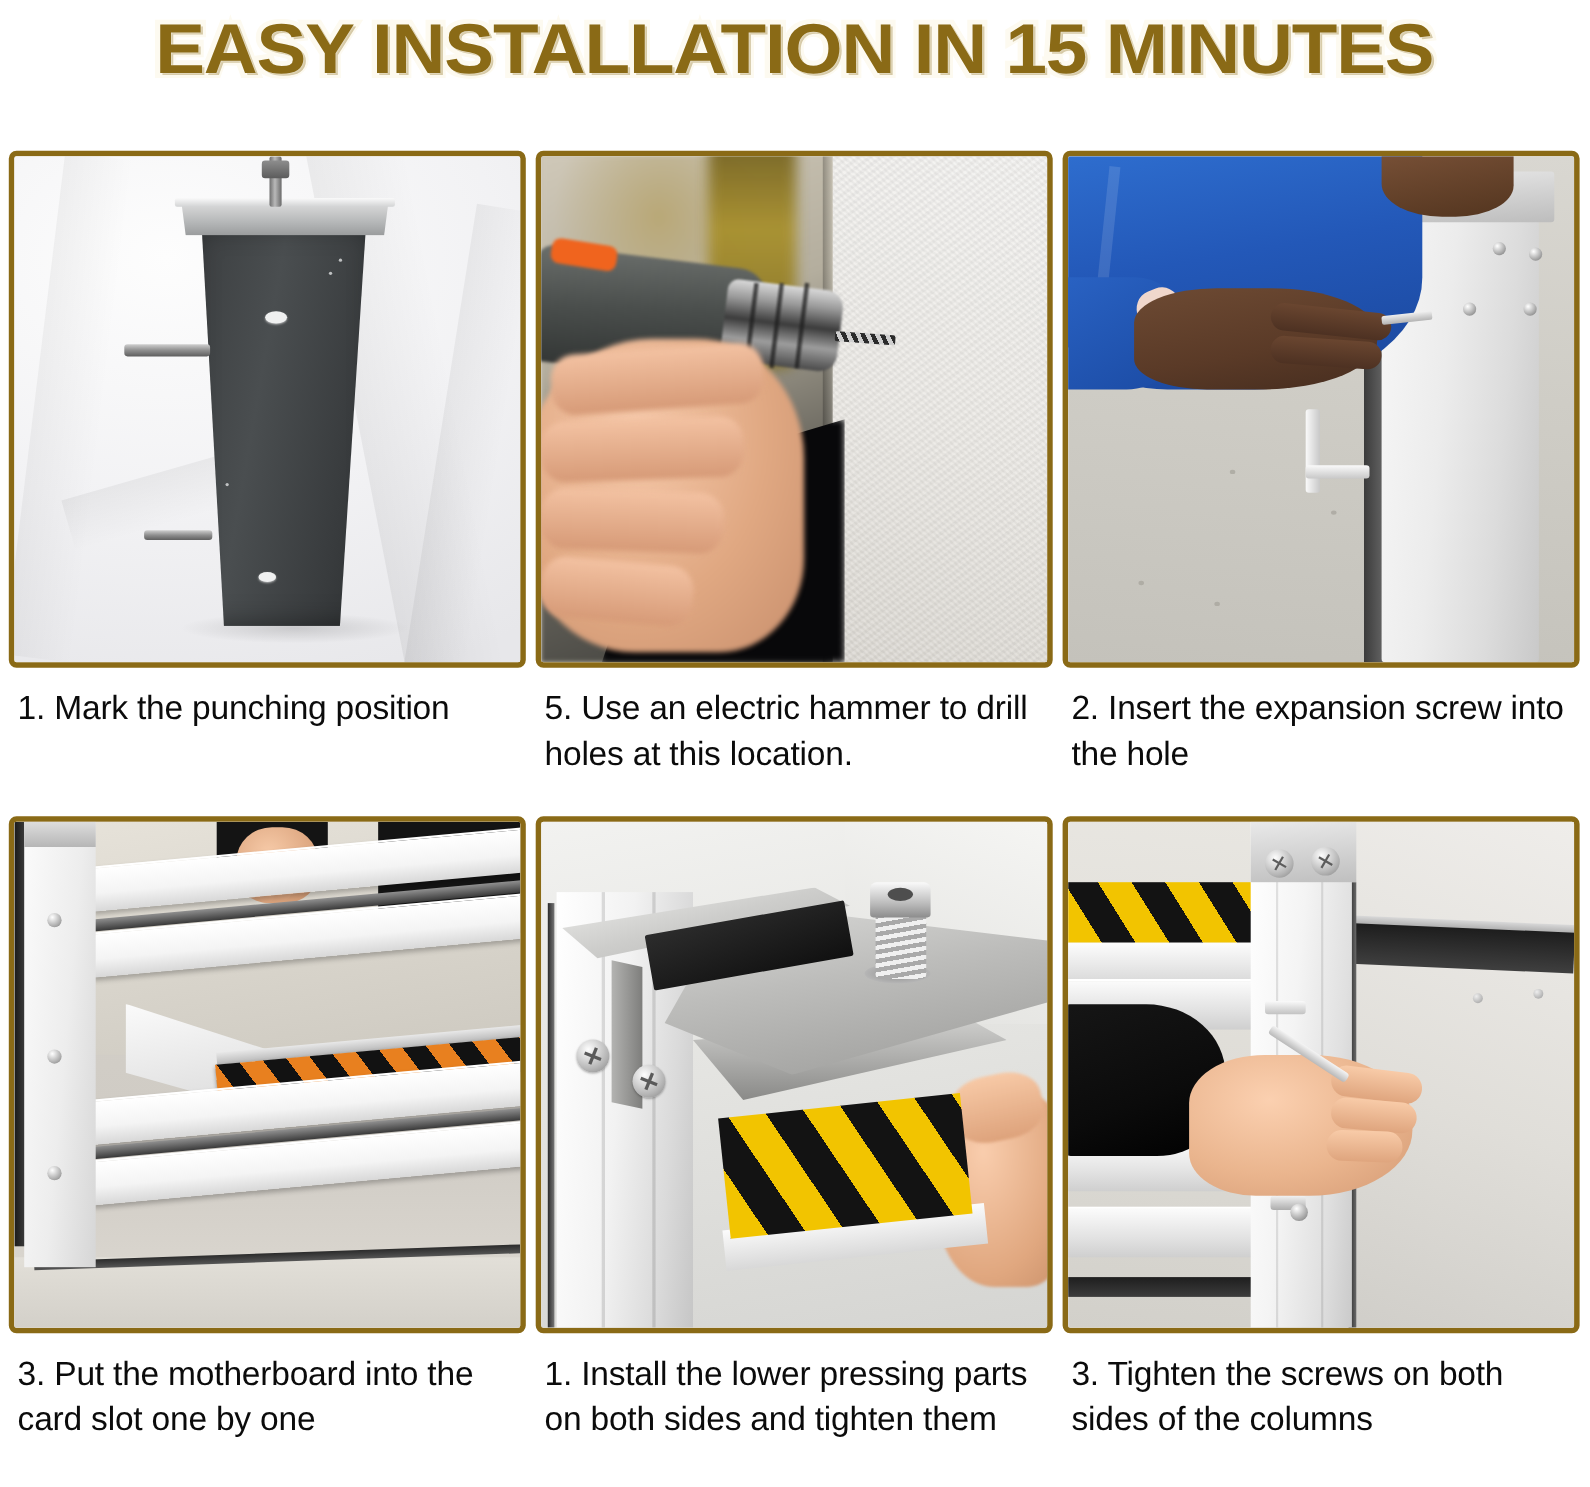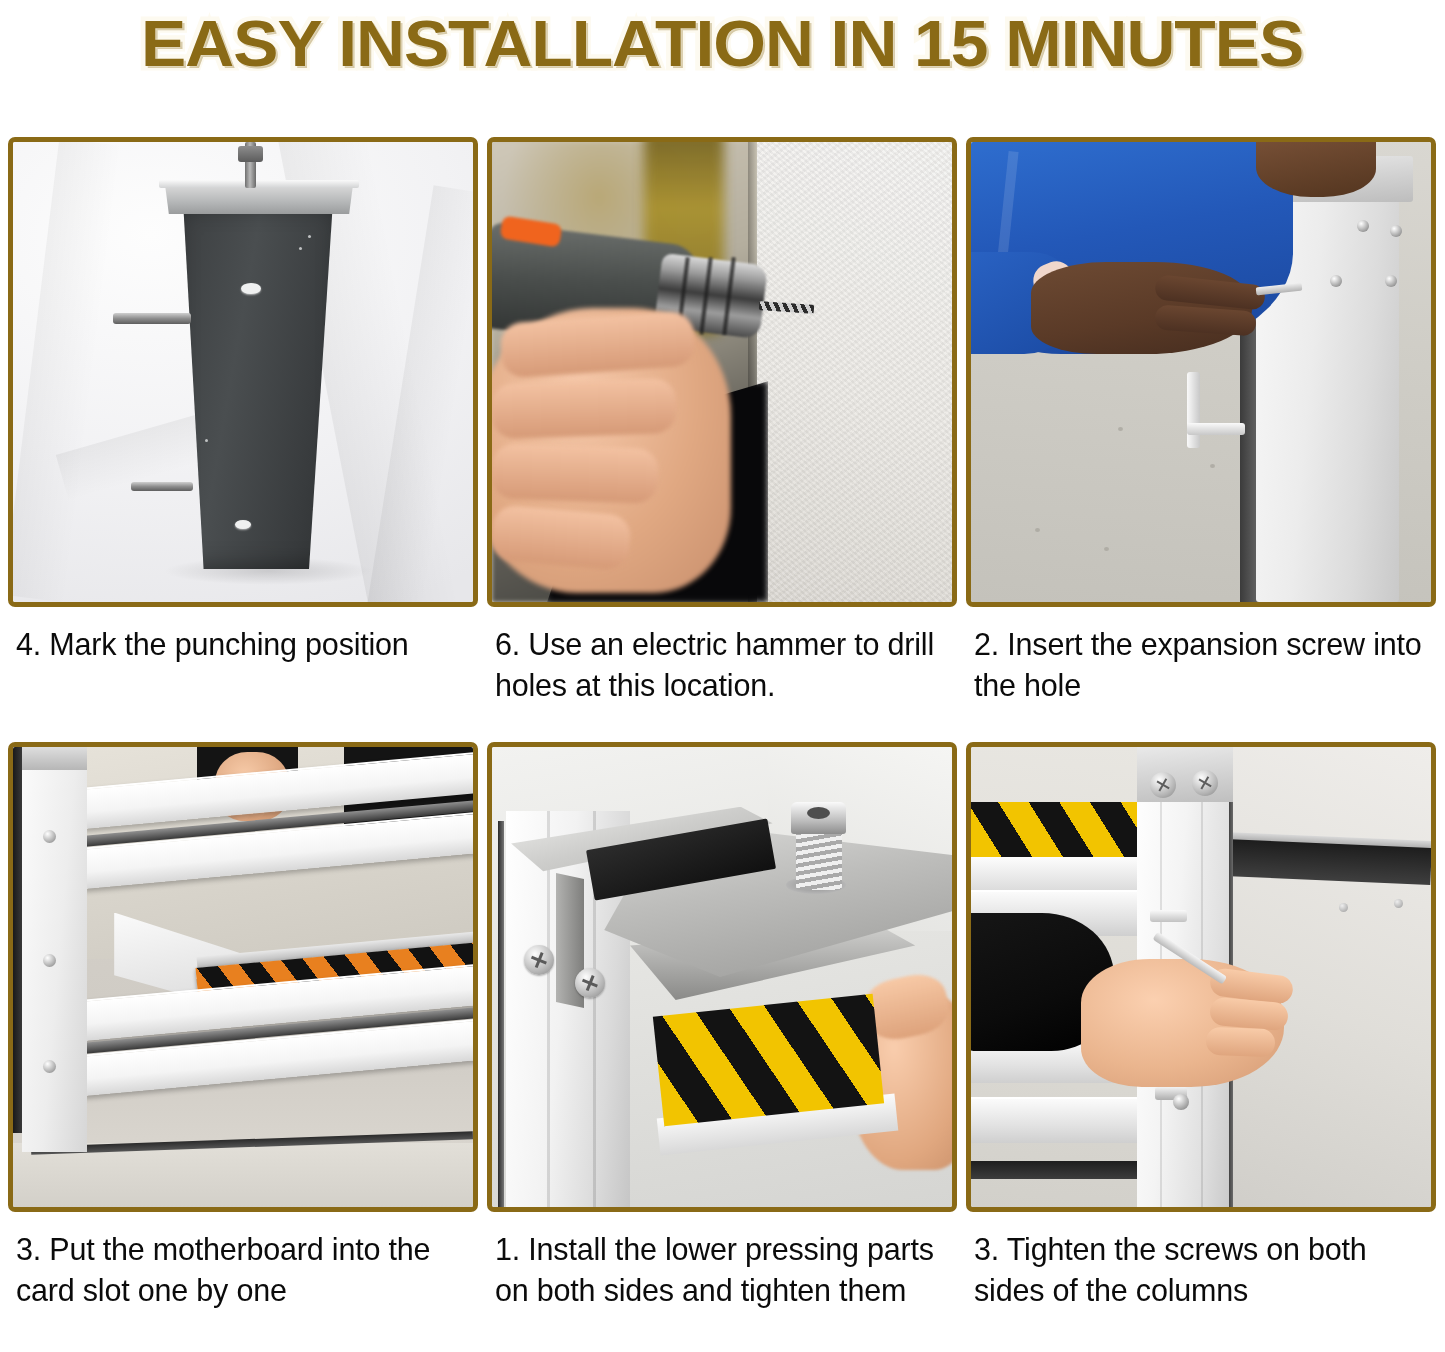--- a/index.html
+++ b/index.html
@@ -620,24 +620,24 @@
           <div class="fingerL fl2"></div>
           <div class="handTop"></div>
           <div class="tool"></div>
           <div class="allenL"></div>
           <div class="allenFoot"></div>
         </div>
       </div>
     </div>
 
     <div class="cell-cap">
-      <div class="caption">4. Mark the punching position</div>
+      <div class="caption">1. Mark the punching position</div>
     </div>
     <div class="cell-cap">
-      <div class="caption">6. Use an electric hammer to drill holes at this location.</div>
+      <div class="caption">5. Use an electric hammer to drill holes at this location.</div>
     </div>
     <div class="cell-cap">
       <div class="caption">2. Insert the expansion screw into the hole</div>
     </div>
 
     <div class="cell-photo">
       <div class="frame">
         <div class="photo p4">
           <div class="wallbg"></div>
           <div class="darkpatch dp1"></div>

